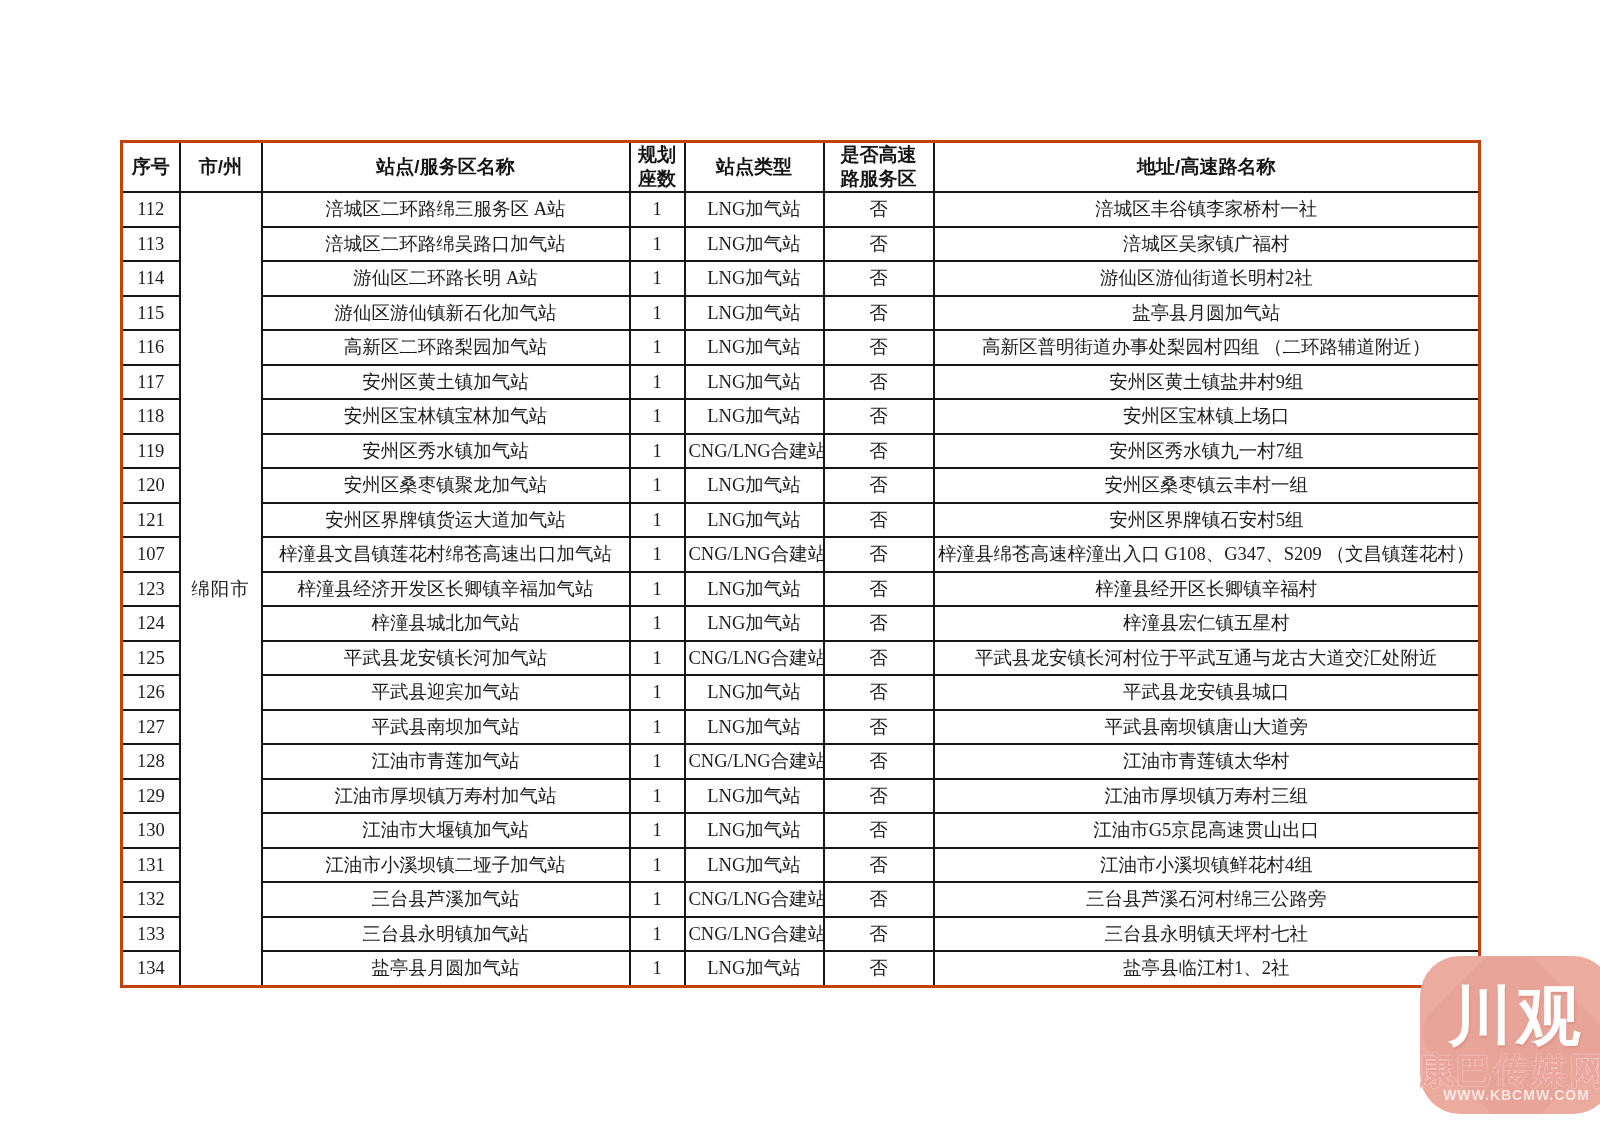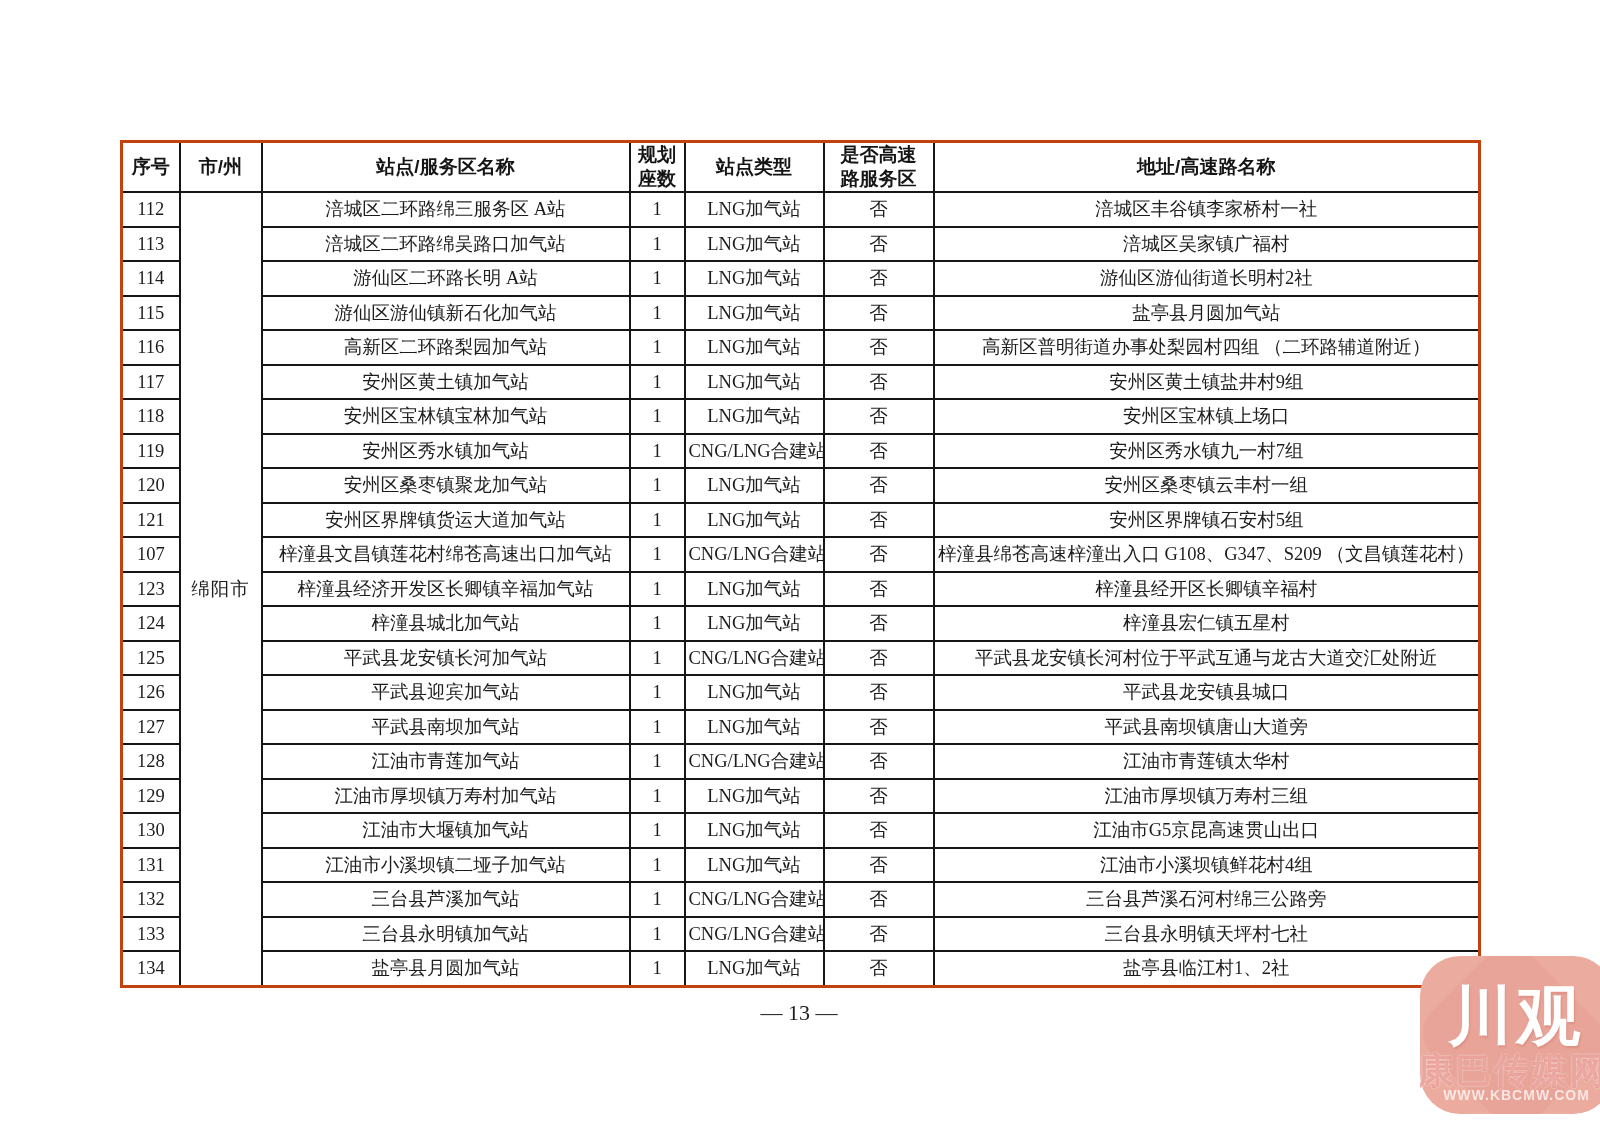--- a/index.html
+++ b/index.html
@@ -329,21 +329,20 @@
           <td class="num-cell">134</td>
           <td>盐亭县月圆加气站</td>
           <td class="num-cell">1</td>
           <td>LNG加气站</td>
           <td>否</td>
           <td>盐亭县临江村1、2社</td>
         </tr>
       </tbody>
   </table>
 
-  <div class="page-number">— 13 —</div>
 
   <div class="watermark">
     <div class="wm-bg" style="background: rgb(236, 171, 159);"></div>
     <div class="wm-main">川观</div>
     <div class="wm-sub">康巴传媒网</div>
     <div class="wm-url">WWW.KBCMW.COM</div>
   </div>
 
 </div>
 

